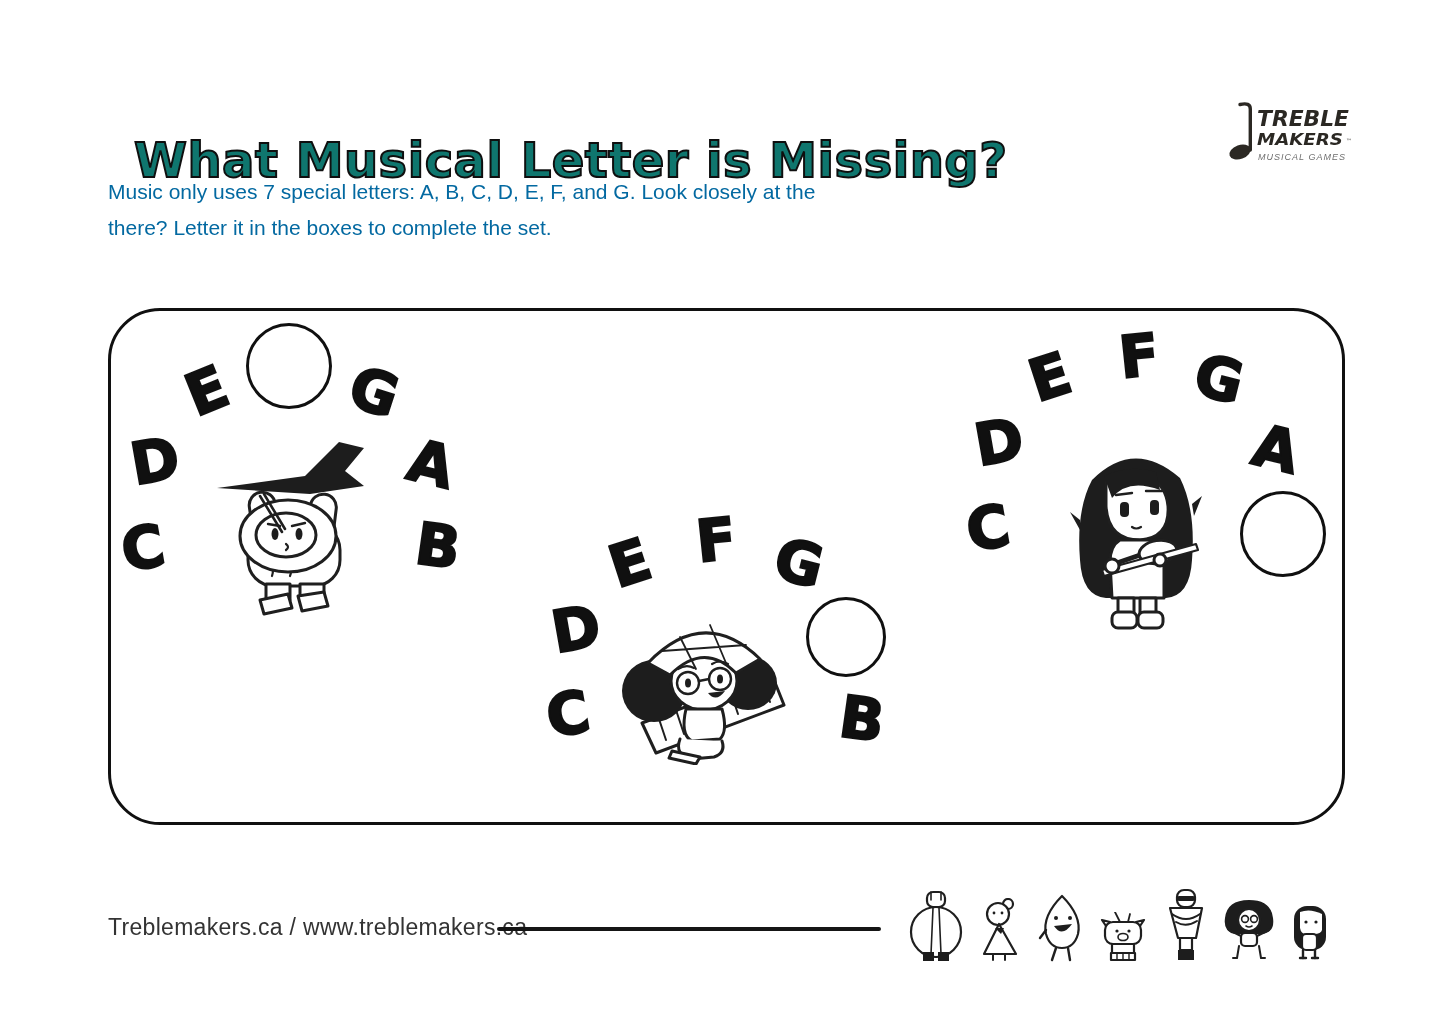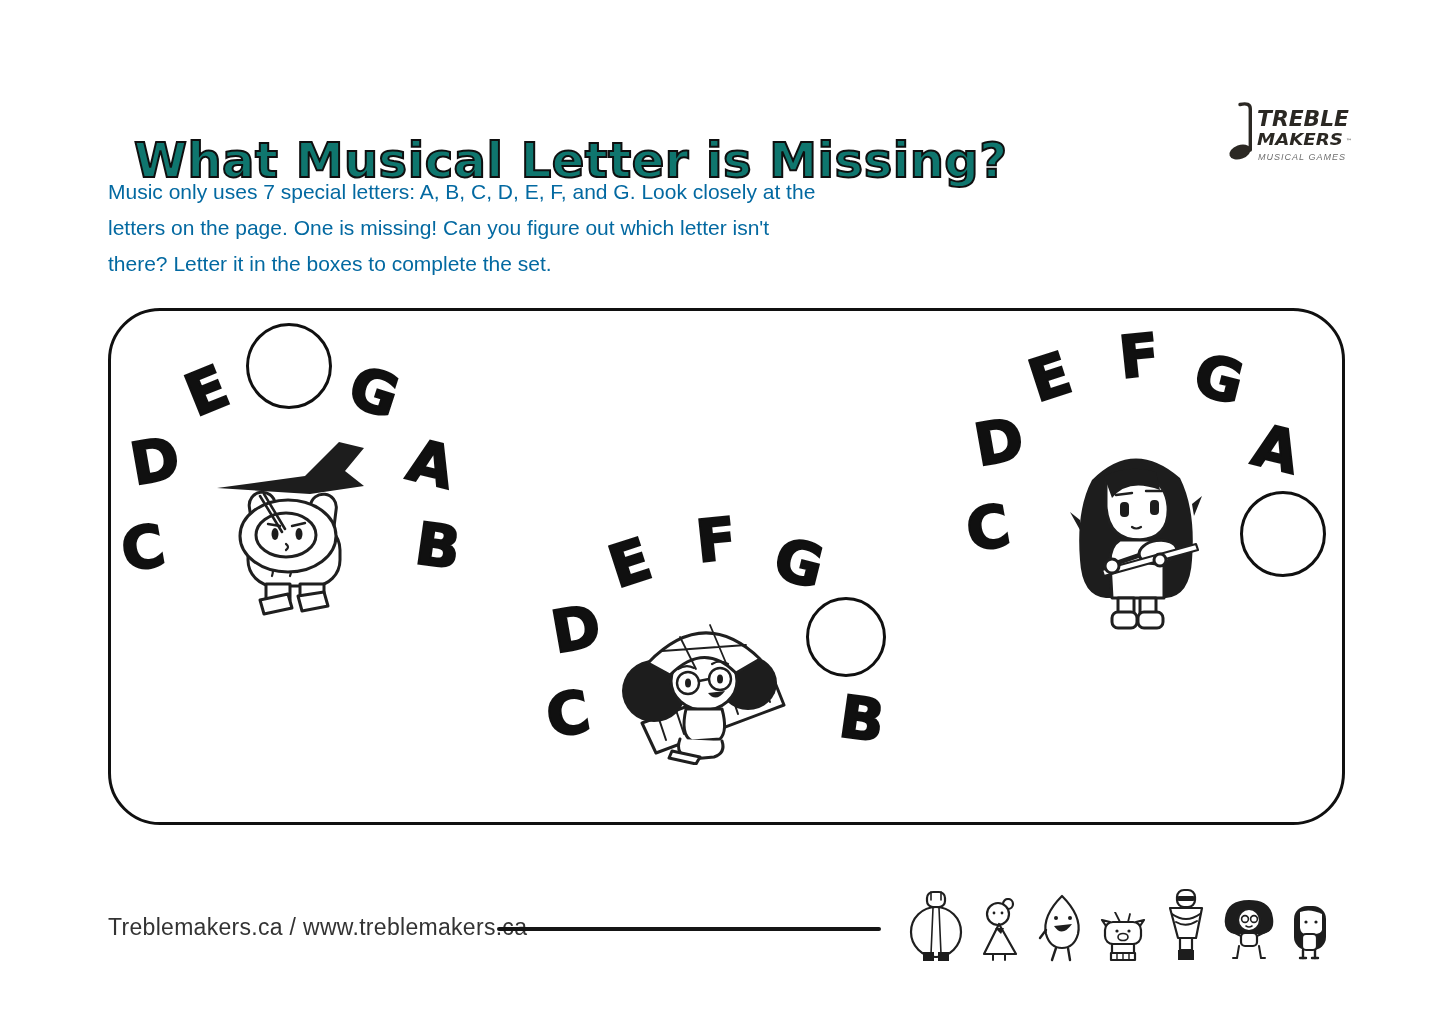--- a/index.html
+++ b/index.html
@@ -47,21 +47,20 @@
   }
   .mini{position:absolute;}
 </style>
 </head>
 <body>
 
 <h1 class="abs title">What Musical Letter is Missing?</h1>
 
 <div class="abs instructions">
   <div>Music only uses 7 special letters: A, B, C, D, E, F, and G. Look closely at the</div>
-  <div>letters on the page. One is missing! Can you figure out which letter isn't</div>
   <div>there? Letter it in the boxes to complete the set.</div>
 </div>
 
 <div class="abs logo">
   <svg viewBox="0 0 130 66">
     <g>
       <ellipse cx="13" cy="52" rx="11" ry="7" transform="rotate(-20 13 52)" fill="#2b2823"></ellipse>
       <path d="M23.3,50 L23.3,9 Q23.3,2 13,4.5" fill="none" stroke="#2b2823" stroke-width="3.4" stroke-linecap="round"></path>
     </g>
     <text x="30" y="26" font-family="DejaVu Sans, sans-serif" font-weight="bold" font-size="22" fill="#2b2823" textLength="92" lengthAdjust="spacingAndGlyphs">TREBLE</text>

